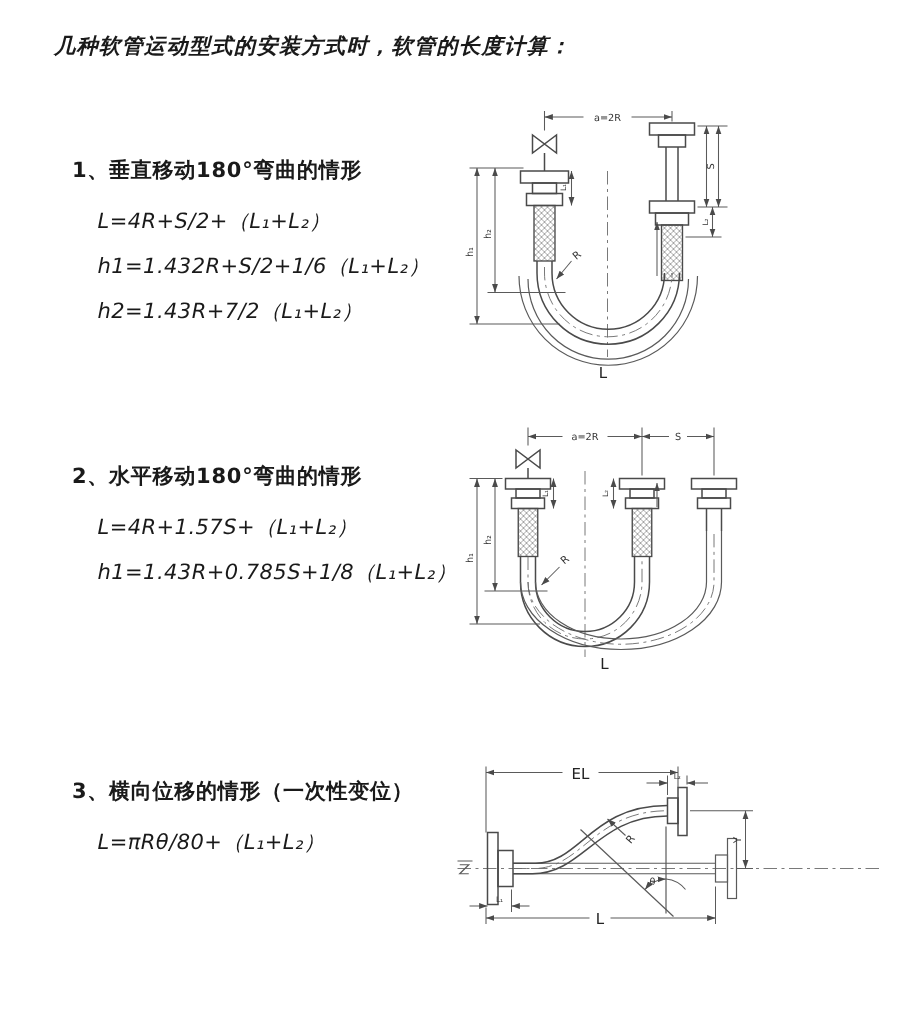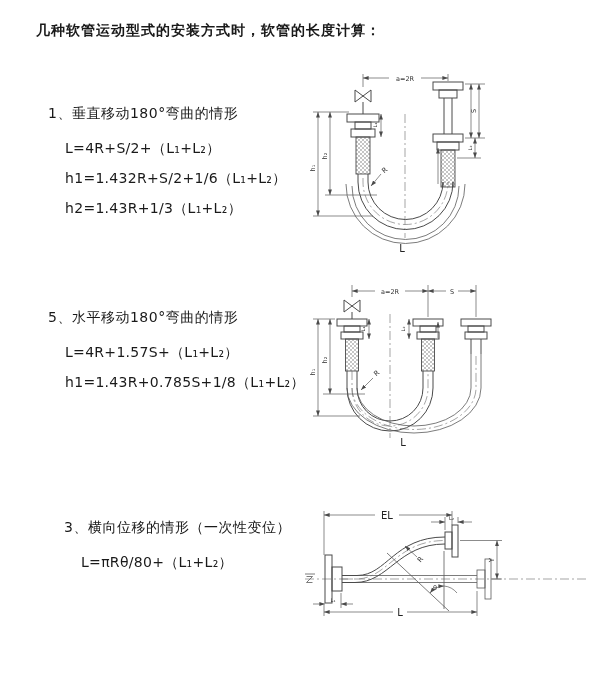--- a/index.html
+++ b/index.html
@@ -6,27 +6,28 @@
   body {
     width:600px; height:675px; position:relative;
     background:#ffffff; overflow:hidden;
     font-family:"DejaVu Sans","Liberation Sans",sans-serif;
     color:#1a1a1a;
   }
   .page-title {
     position:absolute; left:36px; top:22px;
     font-size:14px; font-weight:bold; letter-spacing:1px;
     white-space:nowrap;
+    font-style:italic;
   }
   .section { position:absolute; left:48px; width:270px; }
   .sec-1 { top:105px; }
   .sec-2 { top:309px; }
-  .sec-3 { top:519px;margin-left:16px; }
-  .sec-heading { font-size:14px; font-weight:normal; letter-spacing:0.5px; white-space:nowrap; }
-  .formulas { margin-top:10px; margin-left:17px; }
+  .sec-3 { top:519px; }
+  .sec-heading { font-size:14px; font-weight:bold; letter-spacing:0.5px; white-space:nowrap; }
+  .formulas { margin-top:10px; margin-left:17px;font-style:italic; }
   .formula { font-size:14px; line-height:30px; white-space:nowrap; letter-spacing:0.3px; }
   .diagram { position:absolute; }
   .diag-1 { left:305px; top:66px; }
   .diag-2 { left:305px; top:276px; }
   .diag-3 { left:297px; top:497px; }
 
   
   svg { display:block; }
   .geo  { stroke:#4a4a4a; stroke-width:1; fill:none; }
   .geo2 { stroke:#5a5a5a; stroke-width:0.8; fill:none; }
@@ -44,26 +45,26 @@
 
 <div class="page">
 
   <div class="page-title">几种软管运动型式的安装方式时，软管的长度计算：</div>
 
   <div class="section sec-1">
     <div class="sec-heading">1、垂直移动180°弯曲的情形</div>
     <div class="formulas">
       <div class="formula">L=4R+S/2+（L₁+L₂）</div>
       <div class="formula">h1=1.432R+S/2+1/6（L₁+L₂）</div>
-      <div class="formula">h2=1.43R+1/3（L₁+L₂）</div>
+      <div class="formula">h2=1.43R+7/2（L₁+L₂）</div>
     </div>
   </div>
 
   <div class="section sec-2">
-    <div class="sec-heading">5、水平移动180°弯曲的情形</div>
+    <div class="sec-heading">2、水平移动180°弯曲的情形</div>
     <div class="formulas">
       <div class="formula">L=4R+1.57S+（L₁+L₂）</div>
       <div class="formula">h1=1.43R+0.785S+1/8（L₁+L₂）</div>
     </div>
   </div>
 
   <div class="section sec-3">
     <div class="sec-heading">3、横向位移的情形（一次性变位）</div>
     <div class="formulas">
       <div class="formula">L=πRθ/80+（L₁+L₂）</div>

